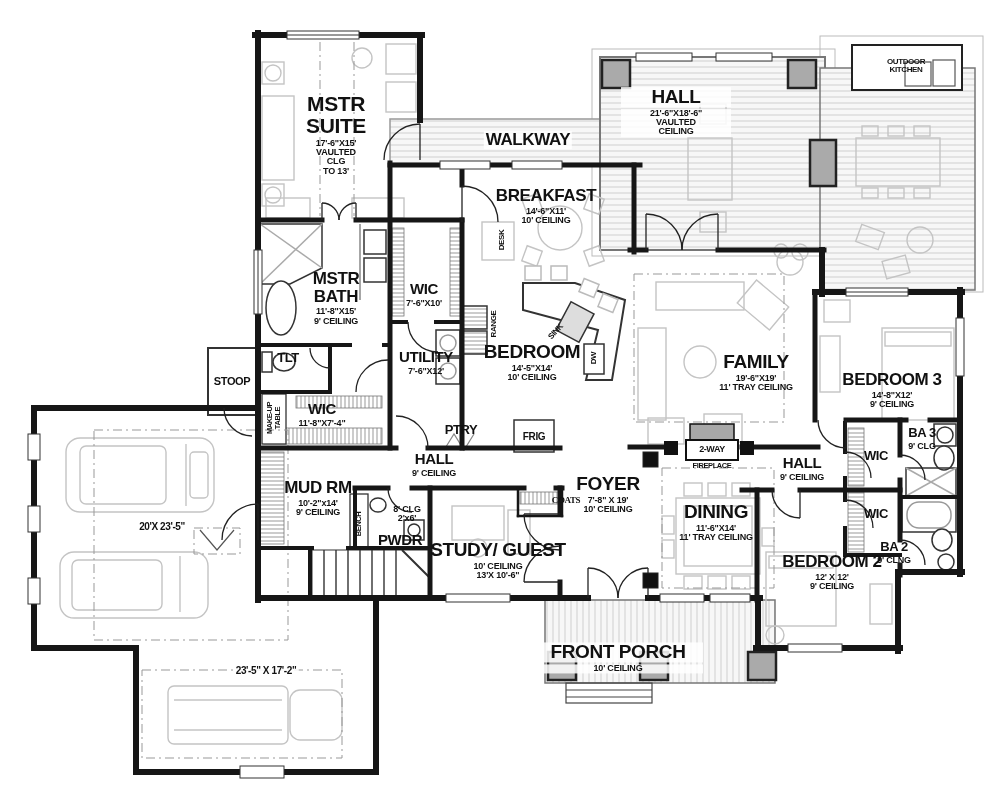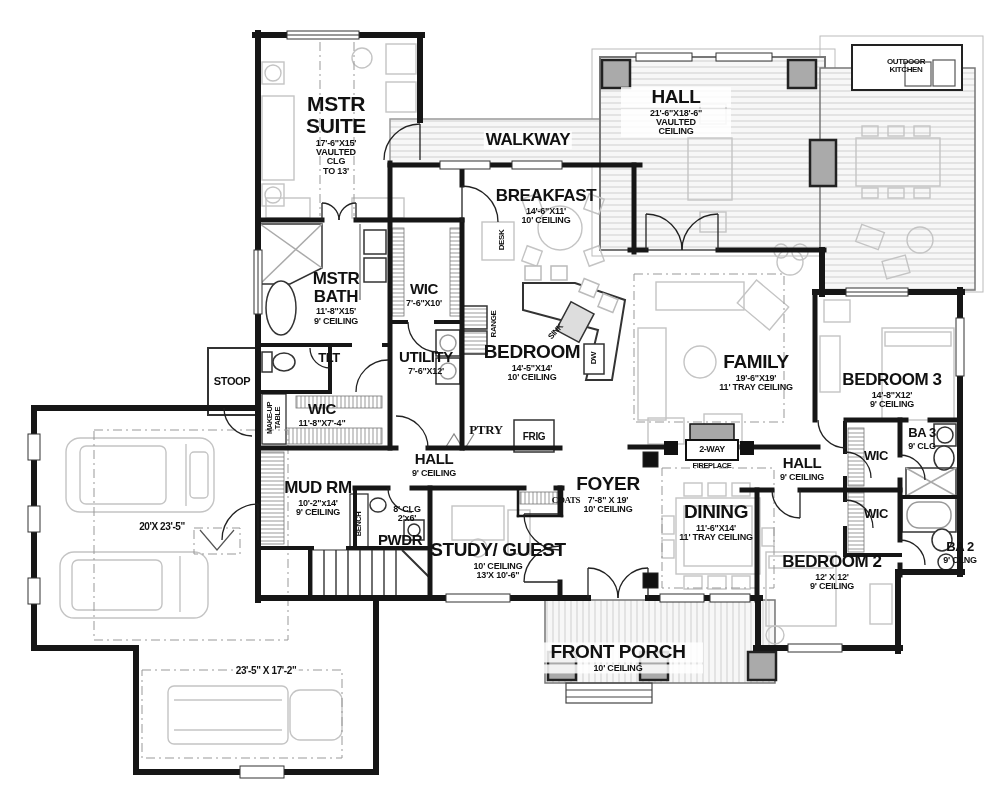--- a/index.html
+++ b/index.html
@@ -384,50 +384,50 @@
 <div class="lbl bgw" style="left:528px;top:140px;"><span class="nm s17">WALKWAY</span></div>
 <div class="lbl w110 bgw" style="left:676px;top:112px;"><span class="nm s19">HALL</span><span class="inf">21'-6"X18'-6"
 VAULTED
 CEILING</span></div>
 <div class="lbl w60" style="left:906px;top:66px;"><span class="nm s8">OUTDOOR KITCHEN</span></div>
 <div class="lbl w120" style="left:546px;top:206px;"><span class="nm s17">BREAKFAST</span><span class="inf">14'-6"X11'
 10' CEILING</span></div>
 <div class="lbl w84" style="left:336px;top:298px;"><span class="nm s17">MSTR BATH</span><span class="inf">11'-8"X15'
 9' CEILING</span></div>
 <div class="lbl" style="left:424px;top:294px;"><span class="nm s15">WIC</span><span class="inf">7'-6"X10'</span></div>
-<div class="lbl" style="left:288px;top:358px;margin-left:41px;"><span class="nm s13">TLT</span></div>
+<div class="lbl" style="left:288px;top:358px;"><span class="nm s13">TLT</span></div>
 <div class="lbl" style="left:232px;top:382px;"><span class="nm s11">STOOP</span></div>
 <div class="lbl rot w46" style="left:274px;top:418px;"><span class="nm s7">MAKE-UP TABLE</span></div>
 <div class="lbl" style="left:322px;top:414px;"><span class="nm s15">WIC</span><span class="inf">11'-8"X7'-4"</span></div>
 <div class="lbl" style="left:426px;top:362px;"><span class="nm s15">UTILITY</span><span class="inf">7'-6"X12'</span></div>
 <div class="lbl w120" style="left:532px;top:362px;"><span class="nm s19">BEDROOM</span><span class="inf">14'-5"X14'
 10' CEILING</span></div>
 <div class="lbl rot" style="left:494px;top:324px;"><span class="nm s8">RANGE</span></div>
 <div class="lbl rot45" style="left:556px;top:332px;"><span class="nm s8">SINK</span></div>
 <div class="lbl rot" style="left:594px;top:358px;"><span class="nm s8">DW</span></div>
 <div class="lbl rot" style="left:502px;top:240px;"><span class="nm s8">DESK</span></div>
 <div class="lbl w150" style="left:756px;top:372px;"><span class="nm s19">FAMILY</span><span class="inf">19'-6"X19'
 11' TRAY CEILING</span></div>
 <div class="lbl w150" style="left:892px;top:390px;"><span class="nm s17">BEDROOM 3</span><span class="inf">14'-8"X12'
 9' CEILING</span></div>
-<div class="lbl" style="left:486px;top:430px;font-family:Liberation Serif, serif;"><span class="nm s13">PTRY</span></div>
+<div class="lbl" style="left:461px;top:430px;"><span class="nm s13">PTRY</span></div>
 <div class="lbl" style="left:534px;top:437px;"><span class="nm s10">FRIG</span></div>
 <div class="lbl" style="left:434px;top:464px;"><span class="nm s15">HALL</span><span class="inf">9' CEILING</span></div>
 <div class="lbl w100" style="left:608px;top:494px;"><span class="nm s19">FOYER</span><span class="inf">7'-8" X 19'
 10' CEILING</span></div>
 <div class="lbl" style="left:566px;top:501px;font-family:Liberation Serif, serif;"><span class="nm s9">COATS</span></div>
 <div class="lbl" style="left:712px;top:450px;z-index:6;"><span class="nm s9">2-WAY</span></div>
 <div class="lbl" style="left:712px;top:466px;"><span class="nm s7">FIREPLACE</span></div>
 <div class="lbl" style="left:802px;top:468px;"><span class="nm s15">HALL</span><span class="inf">9' CEILING</span></div>
 <div class="lbl" style="left:876px;top:456px;"><span class="nm s13">WIC</span></div>
 <div class="lbl w60" style="left:922px;top:438px;"><span class="nm s13">BA 3</span><span class="inf s8">9' CLG</span></div>
 <div class="lbl w130" style="left:716px;top:522px;"><span class="nm s19">DINING</span><span class="inf">11'-6"X14'
 11' TRAY CEILING</span></div>
 <div class="lbl" style="left:876px;top:514px;"><span class="nm s13">WIC</span></div>
-<div class="lbl w60" style="left:960px;top:552px;"><span class="nm s13">BA 2</span><span class="inf s8">9' CLNG</span></div>
+<div class="lbl w60" style="left:894px;top:552px;"><span class="nm s13">BA 2</span><span class="inf s8">9' CLNG</span></div>
 <div class="lbl w150" style="left:832px;top:572px;"><span class="nm s17">BEDROOM 2</span><span class="inf">12' X 12'
 9' CEILING</span></div>
 <div class="lbl w70" style="left:318px;top:498px;"><span class="nm s17">MUD RM</span><span class="inf">10'-2"x14'
 9' CEILING</span></div>
 <div class="lbl rot" style="left:359px;top:524px;"><span class="nm s7">BENCH</span></div>
 <div class="lbl" style="left:407px;top:513px;"><span class="inf s8">8' CLG
 2'x6'</span></div>
 <div class="lbl" style="left:400px;top:540px;"><span class="nm s15">PWDR</span></div>
 <div class="lbl w170" style="left:498px;top:560px;"><span class="nm s19">STUDY/ GUEST</span><span class="inf">10' CEILING
 13'X 10'-6"</span></div>

